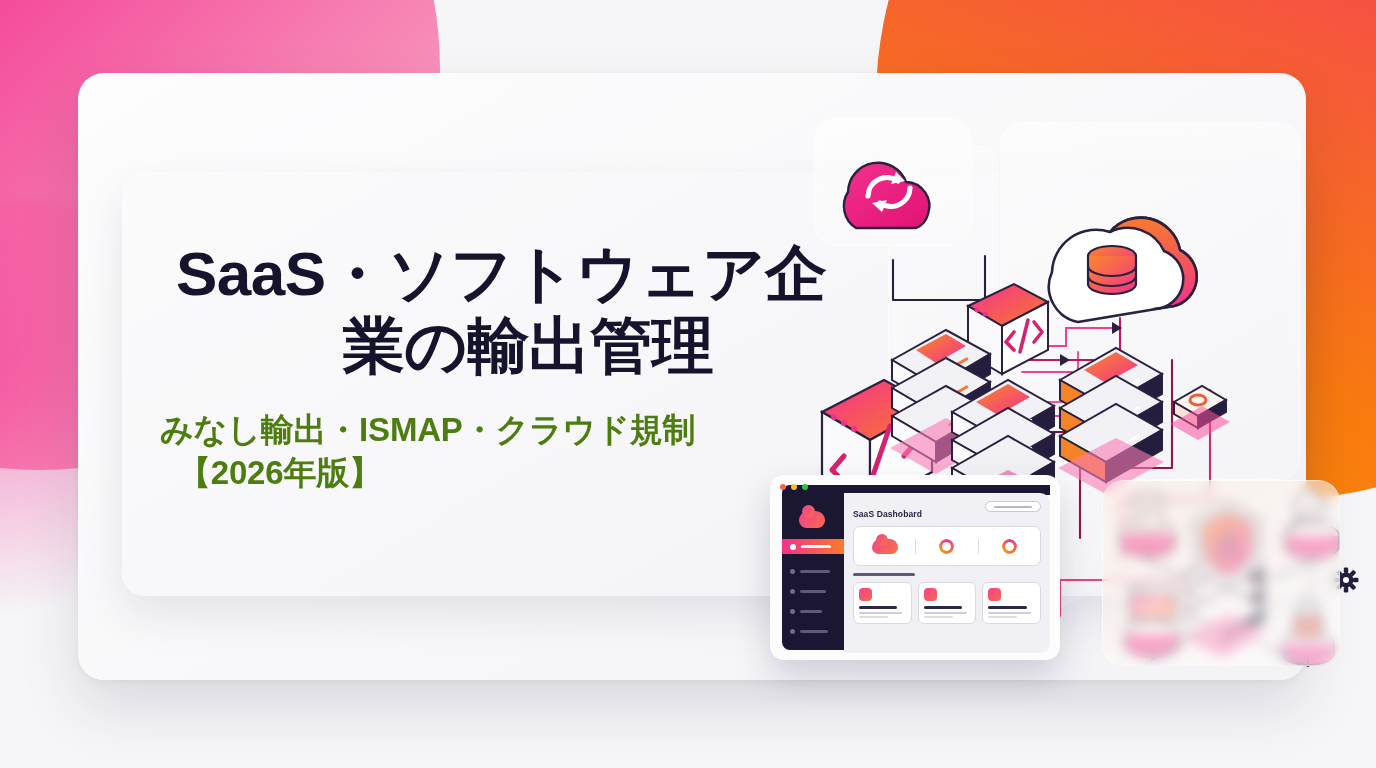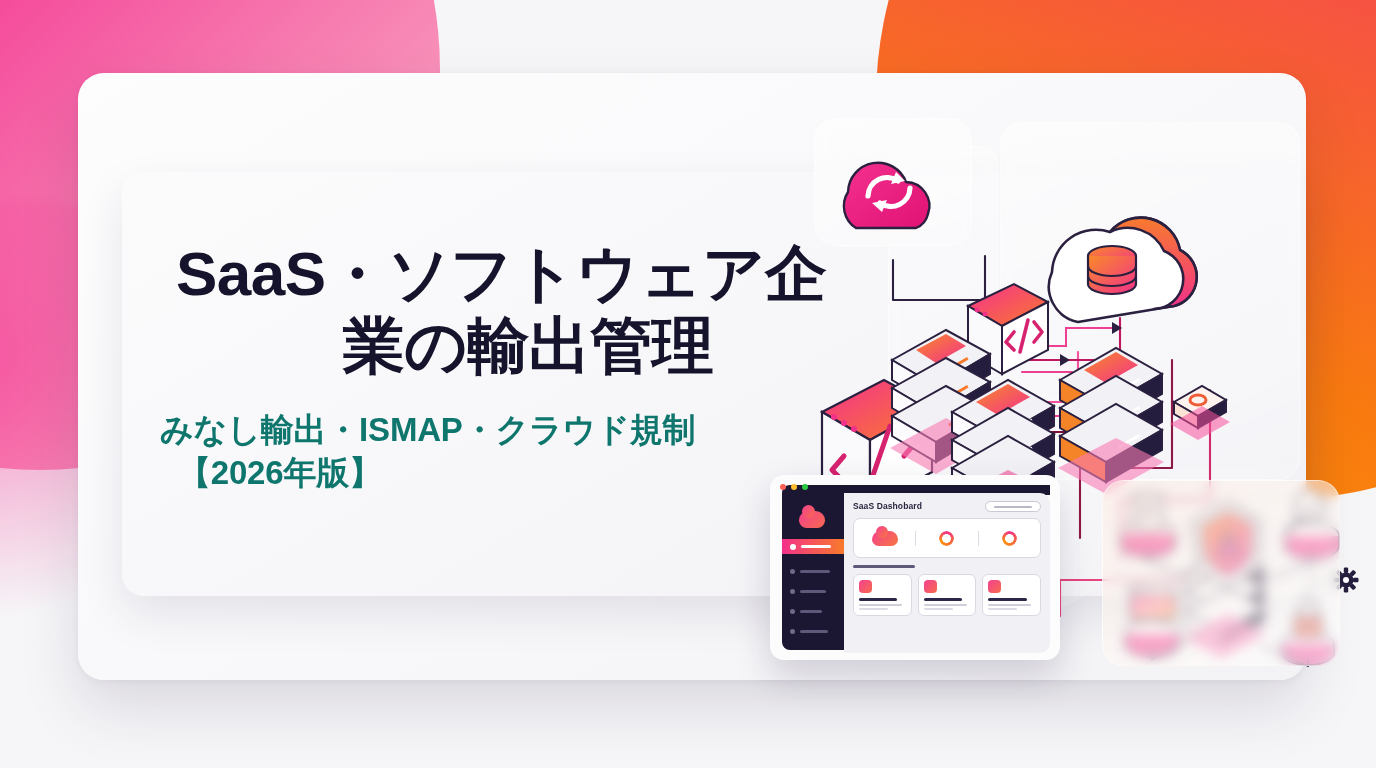--- a/index.html
+++ b/index.html
@@ -54,21 +54,21 @@
   .headline {
     font-size:62px; line-height:1.16; font-weight:700;
     color:#15142c; letter-spacing:-0.5px;
     text-shadow:0 1px 2px rgba(255,255,255,.6);
     margin-left:16px;
   }
   .headline .l2 { display:block;text-align:center; }
   .subhead {
     margin-top:26px;
     font-size:33px; line-height:1.32; font-weight:700;
-    color:#0f766e; letter-spacing:-0.2px;
+    color:#4d7c0f; letter-spacing:-0.2px;
   }
   .subhead .s2 { display:block; padding-left:18px; }
 
   
   .illus { position:absolute; left:760px; top:60px; width:616px; height:640px; z-index:30; }
 
   
   .glass {
     position:absolute; border-radius:22px;
     background:rgba(255,255,255,.30);
@@ -122,21 +122,21 @@
     display:flex; align-items:center; padding-left:8px; gap:5px;
   }
   .nav-active .bullet{width:6px;height:6px;border-radius:50%;background:#fff;}
   .nav-active .bar{height:3px;width:30px;background:#fff;border-radius:2px;}
   .nav-item{ position:absolute; left:8px; display:flex; align-items:center; gap:5px; }
   .nav-item .bullet{width:5px;height:5px;border-radius:50%;background:#6e6a8a;}
   .nav-item .bar{height:3px;background:#5d5979;border-radius:2px;}
 
   .dash-main {
     position:absolute; left:74px; top:18px; width:206px; height:160px;
-    background:#f1f1f5; border-radius:0 10px 10px 0; padding:8px 9px;
+    background:#f1f1f5; border-radius:0 10px 10px 0; padding:16px 9px;
   }
   .dash-topbar {
     position:absolute; left:74px; top:10px; width:206px; height:10px;
     background:#1b1733;
   }
   .dash-title { font-size:8.5px; font-weight:700; color:#2a2440; letter-spacing:.1px; }
   .dash-pill {
     position:absolute; right:9px; top:8px; width:56px; height:11px;
     border:1px solid #c9c9d4; border-radius:6px; background:#fff;
   }

